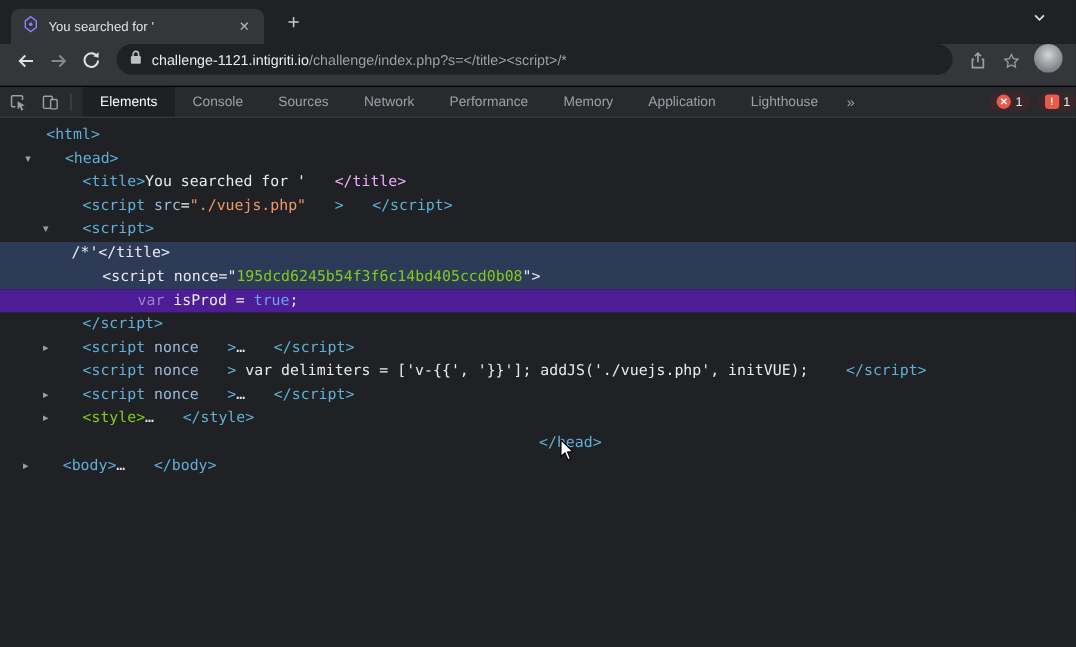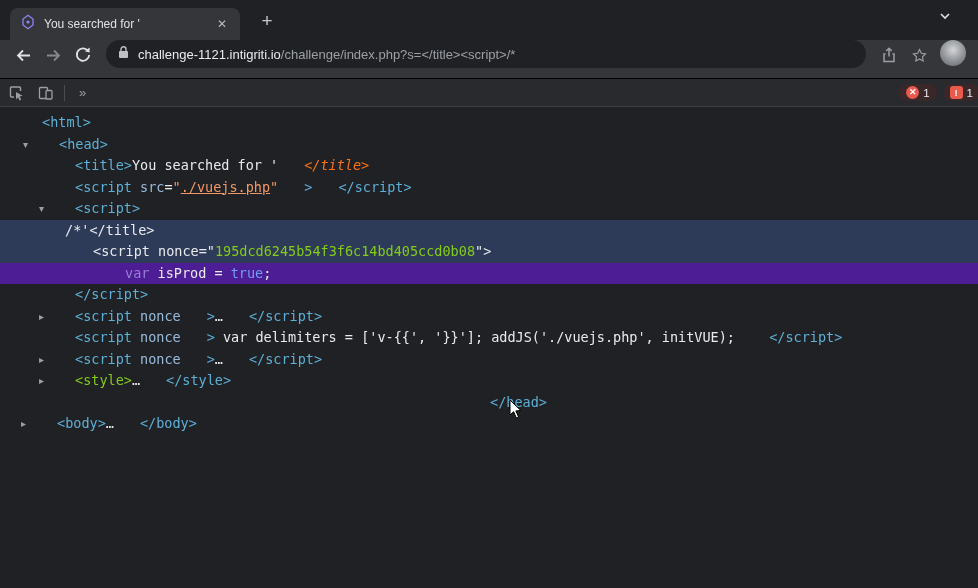--- a/index.html
+++ b/index.html
@@ -89,21 +89,21 @@
     font-family:"DejaVu Sans Mono", monospace; font-size:13.5px; color:#e8eaed;
   }
   .row { height:21.5px; line-height:21.5px; white-space:pre; position:relative; }
   .arr {
     position:absolute; top:0; width:13px; text-align:center;
     font-family:"DejaVu Sans", sans-serif; font-size:10px; color:#9aa0a6;
   }
   .tk-tag  { color:#5db0d7;margin-left:26px; }
   .tk-attr { color:#9bbbdc; }
   .tk-val  { color:#f29766; }
-  .tk-link { color:#f29766; text-decoration:underline; }
+  .tk-link { color:#f29766; }
   .tk-text { color:#e8eaed; }
   .tk-kw   { color:#9a7fd5; }
   .tk-bool { color:#6e9ef7; }
 
   .cursor { position:absolute; left:509px; top:399px; z-index:10; pointer-events:none; }
 </style>
 </head>
 <body>
 
 <div class="browser">
@@ -175,35 +175,45 @@
           <path d="M9 8 l6.5 3.8 -2.9 .8 1.6 3.2 -1.6 .8 -1.6 -3.3 -2 2.2 z" fill="#9aa0a6"></path>
         </svg>
       </div>
       <div class="dt-iconbtn">
         <svg width="17" height="17" viewBox="0 0 17 17">
           <rect x="2.5" y="3.5" width="8" height="11" rx="1" fill="none" stroke="#9aa0a6" stroke-width="1.3"></rect>
           <rect x="9" y="6.5" width="6" height="8.5" rx="1" fill="#292a2d" stroke="#9aa0a6" stroke-width="1.3"></rect>
         </svg>
       </div>
       <div class="dt-sep"></div>
+      <div class="dt-tabs">
+          <div class="dt-tab active">Elements</div>
+          <div class="dt-tab">Console</div>
+          <div class="dt-tab">Sources</div>
+          <div class="dt-tab">Network</div>
+          <div class="dt-tab">Performance</div>
+          <div class="dt-tab">Memory</div>
+          <div class="dt-tab">Application</div>
+          <div class="dt-tab">Lighthouse</div>
+        </div>
       <div class="dt-more">»</div>
       <div class="dt-spacer"></div>
       <div class="badge">
         <span class="err-ic">✕</span>
         <span class="badge-count">1</span>
       </div>
       <div class="badge issues">
         <span class="iss-ic">!</span>
         <span class="badge-count">1</span>
       </div>
     </div>
     <div class="dt-tree">
         <div class="row" style="padding-left: 16px;"><span class="tk-tag" style="color: rgb(93, 176, 215);">&lt;html&gt;</span></div>
         <div class="row" style="padding-left: 33px;"><span class="arr" style="left: 19px;">▾</span><span class="tk-tag" style="color: rgb(93, 176, 215);">&lt;head&gt;</span></div>
-        <div class="row" style="padding-left: 49px;"><span class="tk-tag" style="color: rgb(93, 176, 215);">&lt;title&gt;</span><span class="tk-text" style="color: rgb(232, 234, 237);">You searched for '</span><span class="tk-tag" style="color: #f97316; font-style: italic;">&lt;/title&gt;</span></div>
+        <div class="row" style="padding-left: 49px;"><span class="tk-tag" style="color: rgb(93, 176, 215);">&lt;title&gt;</span><span class="tk-text" style="color: rgb(232, 234, 237);">You searched for '</span><span class="tk-tag" style="color: #f0abfc;">&lt;/title&gt;</span></div>
         <div class="row" style="padding-left: 49px;"><span class="tk-tag" style="color: rgb(93, 176, 215);">&lt;script</span><span class="tk-attr" style="color: rgb(155, 187, 220);"> src</span><span class="tk-text" style="color: rgb(232, 234, 237);">=</span><span class="tk-val" style="color: rgb(242, 151, 102);">"</span><span class="tk-link" style="color: rgb(242, 151, 102);">./vuejs.php</span><span class="tk-val" style="color: rgb(242, 151, 102);">"</span><span class="tk-tag" style="color: rgb(93, 176, 215);">&gt;</span><span class="tk-tag" style="color: rgb(93, 176, 215);">&lt;/script&gt;</span></div>
         <div class="row" style="padding-left: 49px;"><span class="arr" style="left: 35px;">▾</span><span class="tk-tag" style="color: rgb(93, 176, 215);">&lt;script&gt;</span></div>
         <div class="row sel" style="padding-left: 65px; background: rgb(45, 59, 88);"><span class="tk-text" style="color: rgb(232, 234, 237);">/*'&lt;/title&gt;</span></div>
         <div class="row sel" style="padding-left: 93px; background: rgb(45, 59, 88);"><span class="tk-text" style="color: rgb(232, 234, 237);">&lt;script nonce="</span><span class="tk-val" style="color: #84cc16;">195dcd6245b54f3f6c14bd405ccd0b08</span><span class="tk-text" style="color: rgb(232, 234, 237);">"&gt;</span></div>
         <div class="row sel" style="padding-left: 125px; background: #4c1d95;"><span class="tk-kw" style="color: rgb(154, 127, 213);">var</span><span class="tk-text" style="color: rgb(232, 234, 237);"> isProd = </span><span class="tk-bool" style="color: rgb(110, 158, 247);">true</span><span class="tk-text" style="color: rgb(232, 234, 237);">;</span></div>
         <div class="row" style="padding-left: 49px;"><span class="tk-tag" style="color: rgb(93, 176, 215);">&lt;/script&gt;</span></div>
         <div class="row" style="padding-left: 49px;"><span class="arr" style="left: 35px;">▸</span><span class="tk-tag" style="color: rgb(93, 176, 215);">&lt;script</span><span class="tk-attr" style="color: rgb(155, 187, 220);"> nonce</span><span class="tk-tag" style="color: rgb(93, 176, 215);">&gt;</span><span class="tk-text" style="color: rgb(232, 234, 237);">…</span><span class="tk-tag" style="color: rgb(93, 176, 215);">&lt;/script&gt;</span></div>
         <div class="row" style="padding-left: 49px;"><span class="tk-tag" style="color: rgb(93, 176, 215);">&lt;script</span><span class="tk-attr" style="color: rgb(155, 187, 220);"> nonce</span><span class="tk-tag" style="color: rgb(93, 176, 215);">&gt;</span><span class="tk-text" style="color: rgb(232, 234, 237);"> var delimiters = ['v-{{', '}}']; addJS('./vuejs.php', initVUE); </span><span class="tk-tag" style="color: rgb(93, 176, 215);">&lt;/script&gt;</span></div>
         <div class="row" style="padding-left: 49px;"><span class="arr" style="left: 35px;">▸</span><span class="tk-tag" style="color: rgb(93, 176, 215);">&lt;script</span><span class="tk-attr" style="color: rgb(155, 187, 220);"> nonce</span><span class="tk-tag" style="color: rgb(93, 176, 215);">&gt;</span><span class="tk-text" style="color: rgb(232, 234, 237);">…</span><span class="tk-tag" style="color: rgb(93, 176, 215);">&lt;/script&gt;</span></div>
         <div class="row" style="padding-left: 49px;"><span class="arr" style="left: 35px;">▸</span><span class="tk-tag" style="color: #84cc16;">&lt;style&gt;</span><span class="tk-text" style="color: rgb(232, 234, 237);">…</span><span class="tk-tag" style="color: rgb(93, 176, 215);">&lt;/style&gt;</span></div>

